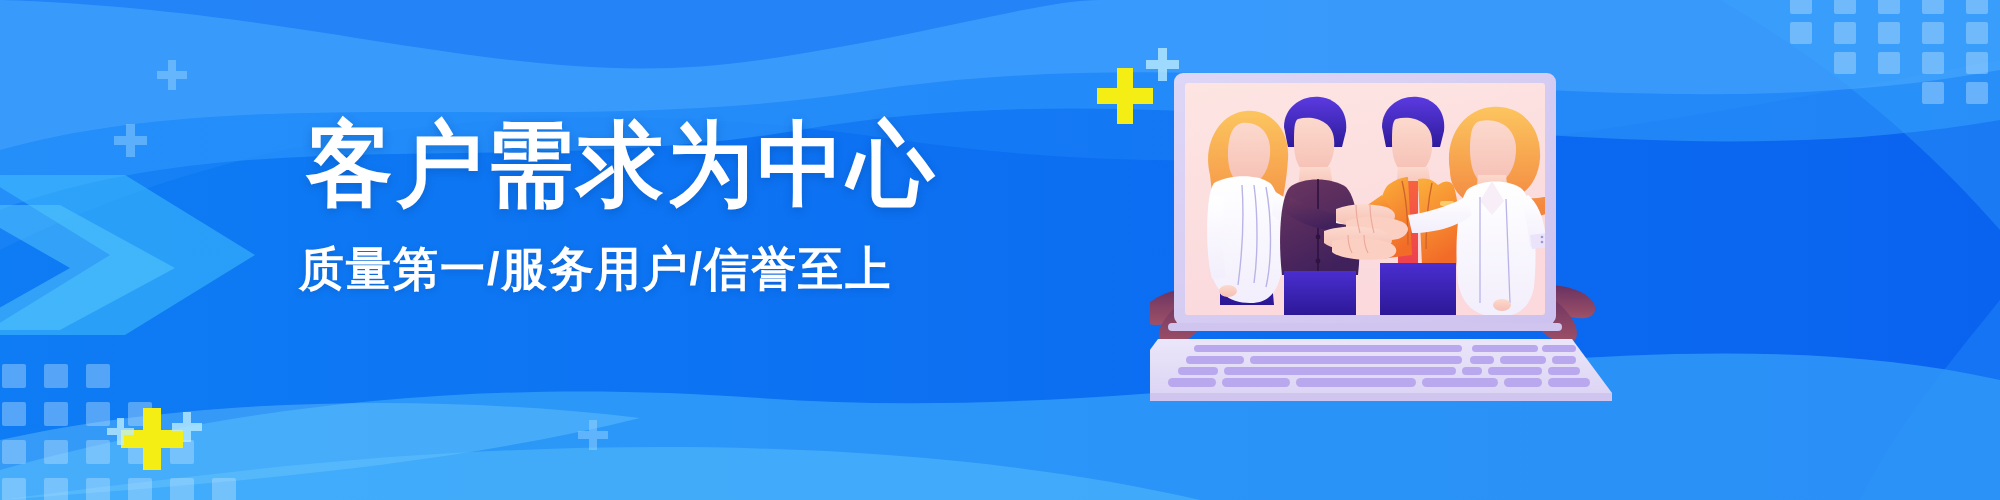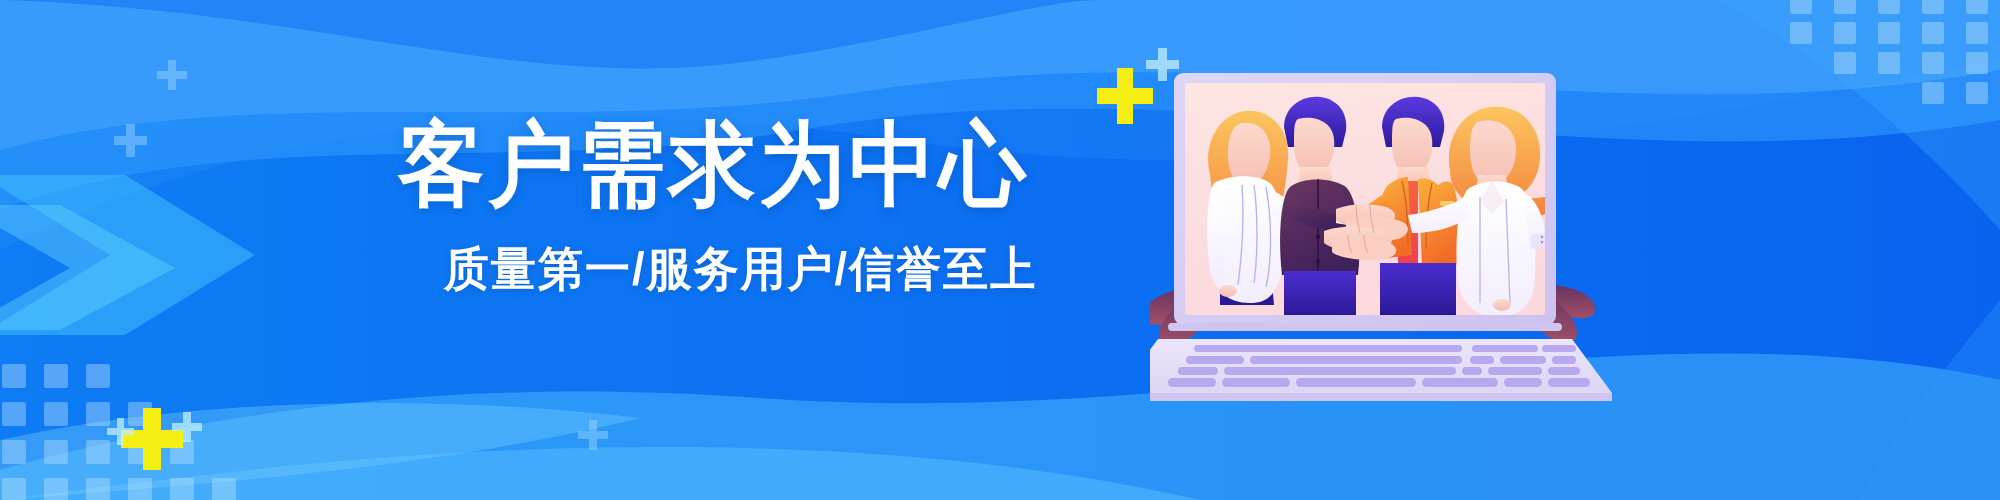--- a/index.html
+++ b/index.html
@@ -9,22 +9,22 @@
     width:2000px;height:500px;
     overflow:hidden;
     font-family:"Liberation Sans","DejaVu Sans",sans-serif;
     background:linear-gradient(105deg,#1aa0f5 0%,#1289f6 22%,#0d7cf5 45%,#0c6ef4 70%,#1173f3 100%);
   }
   .layer{position:absolute;top:0;left:0;width:2000px;height:500px;}
   svg.layer{display:block;}
 
   
   #text-block{
-    position:absolute;left:312px;top:118px;width:740px;
-    text-align:right;
+    position:absolute;left:284px;top:118px;width:740px;
+    text-align:left;
   }
   #headline{
     color:#ffffff;
     font-size:92px;
     font-weight:700;
     letter-spacing:4px;
     line-height:1.02;
     margin:0;
     white-space:nowrap;
     transform:scaleX(.94);

